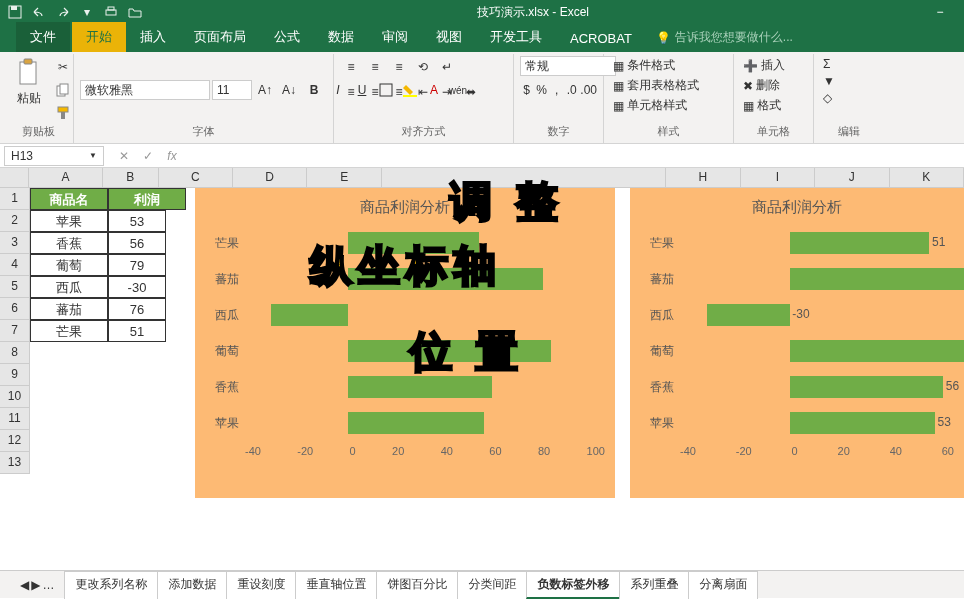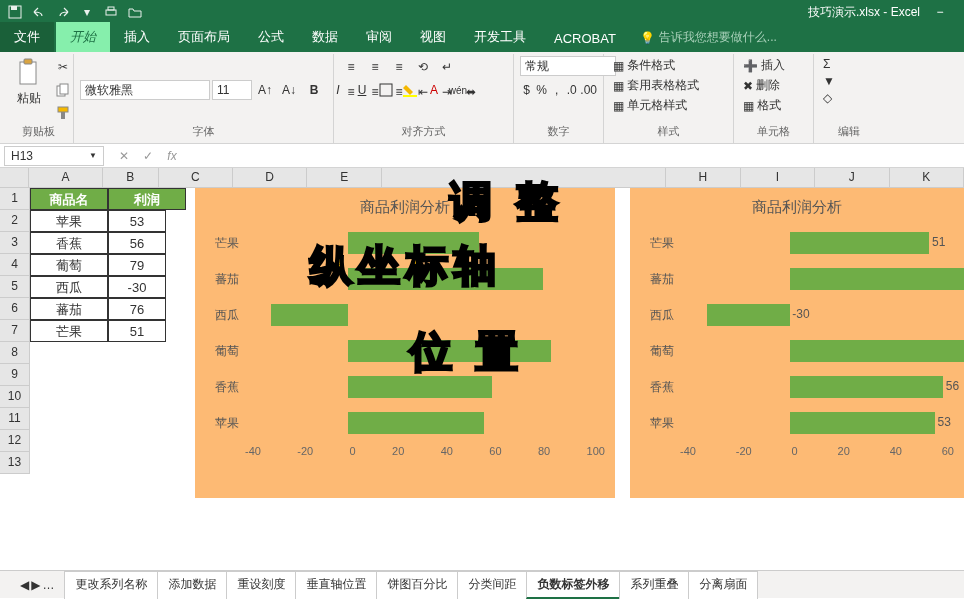--- a/index.html
+++ b/index.html
@@ -1,26 +1,26 @@
 <!DOCTYPE html>
 <html><head>
 <meta charset="utf-8">
 <style>
 * { margin: 0; padding: 0; box-sizing: border-box; font-family: "Microsoft YaHei", sans-serif; }
 body { background: #fff; font-size: 12px; color: #333; overflow: hidden; width: 964px; height: 602px; }
 
 .title-bar { background: #1e7145; height: 24px; display: flex; align-items: center; color: #fff; padding: 0 4px; }
 .title-bar .qat { display: flex; gap: 2px; align-items: center; }
 .title-bar .qat-btn { width: 22px; height: 20px; display: flex; align-items: center; justify-content: center; color: #fff; opacity: 0.9; }
-.title-bar .title { flex: 1; text-align: right; font-size: 12px; color: #fff; }
+.title-bar .title { flex: 1; text-align: center; font-size: 12px; color: #fff; }
 .title-bar .win-ctrl { width: 40px; height: 20px; display: flex; align-items: center; justify-content: center; }
 
-.ribbon-tabs { background: #1e7145; height: 28px; display: flex; align-items: flex-end; padding-left: 0; }
+.ribbon-tabs { background: #1e7145; height: 28px; display: flex; align-items: flex-end; padding-left: 16px; }
 .ribbon-tab { padding: 6px 14px; color: #fff; font-size: 13px; cursor: pointer; }
-.ribbon-tab.active { background: #86efac; color: #1e7145; font-style: italic; }
+.ribbon-tab.active { background: #eab308; color: #1e7145; }
 .ribbon-tab.file { background: #1a6039; margin-right: 2px; }
 .ribbon-tell { color: #a8d0b9; padding: 6px 10px; display: flex; align-items: center; gap: 4px; }
 
 .ribbon { background: #f3f2f1; height: 92px; display: flex; border-bottom: 1px solid #d4d4d4; padding: 2px 4px 0; }
 .ribbon-group { border-right: 1px solid #d4d4d4; padding: 2px 6px; display: flex; flex-direction: column; justify-content: space-between; }
 .ribbon-group-label { text-align: center; font-size: 11px; color: #666; padding-bottom: 2px; }
 .ribbon-content { display: flex; gap: 4px; flex: 1; }
 .btn-lg { display: flex; flex-direction: column; align-items: center; gap: 2px; padding: 2px 4px; cursor: pointer; }
 .btn-lg .ico { width: 30px; height: 30px; display: flex; align-items: center; justify-content: center; }
 .btn-sm { width: 22px; height: 22px; display: flex; align-items: center; justify-content: center; cursor: pointer; }

